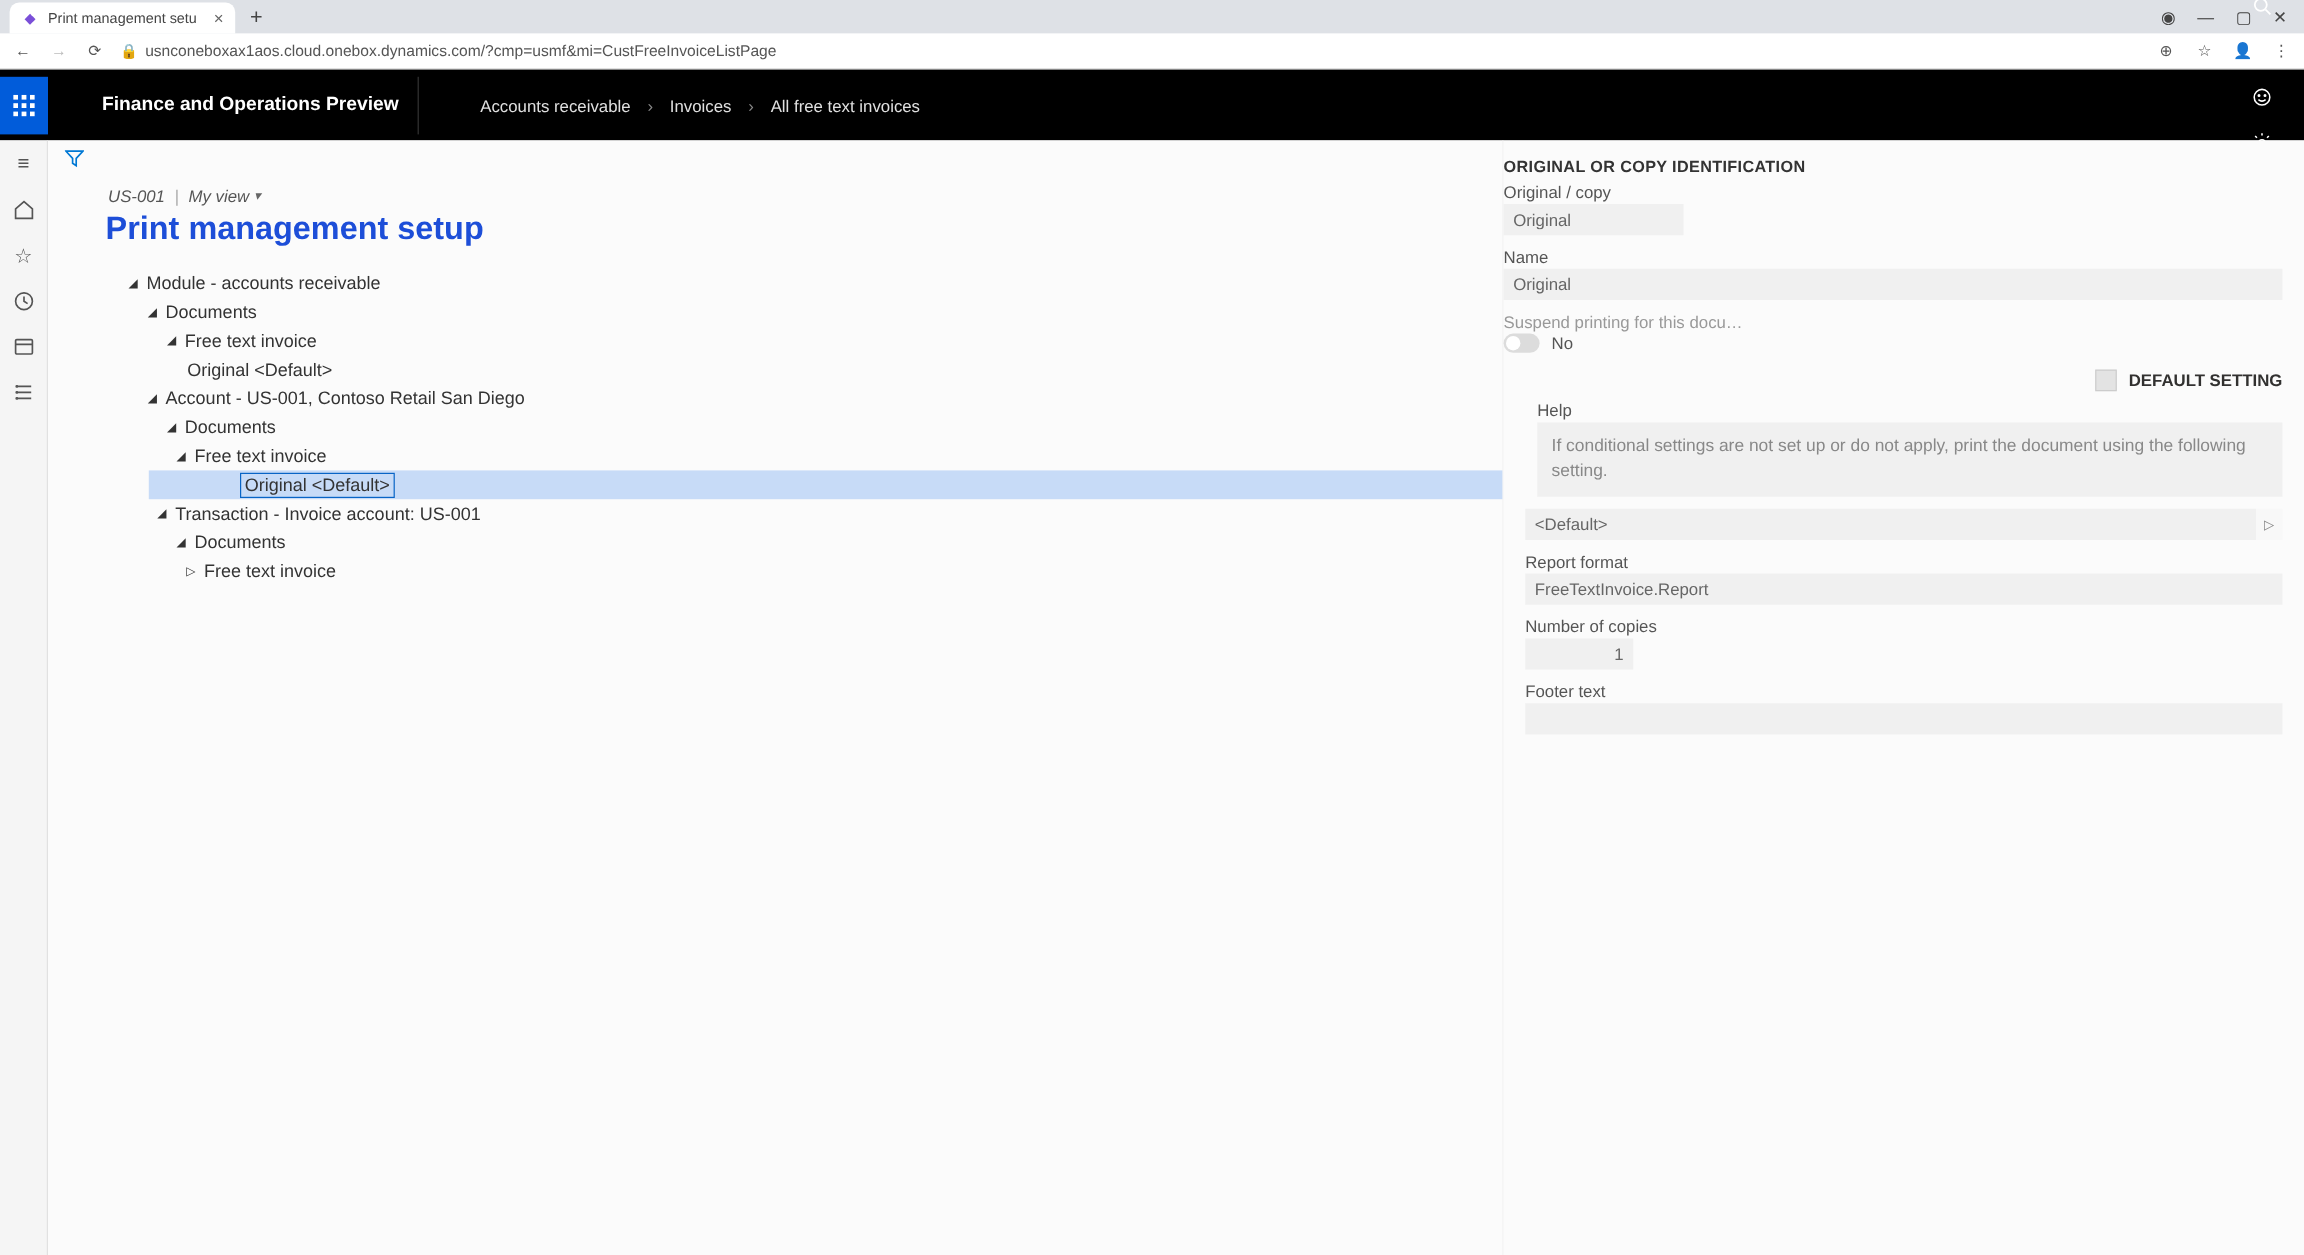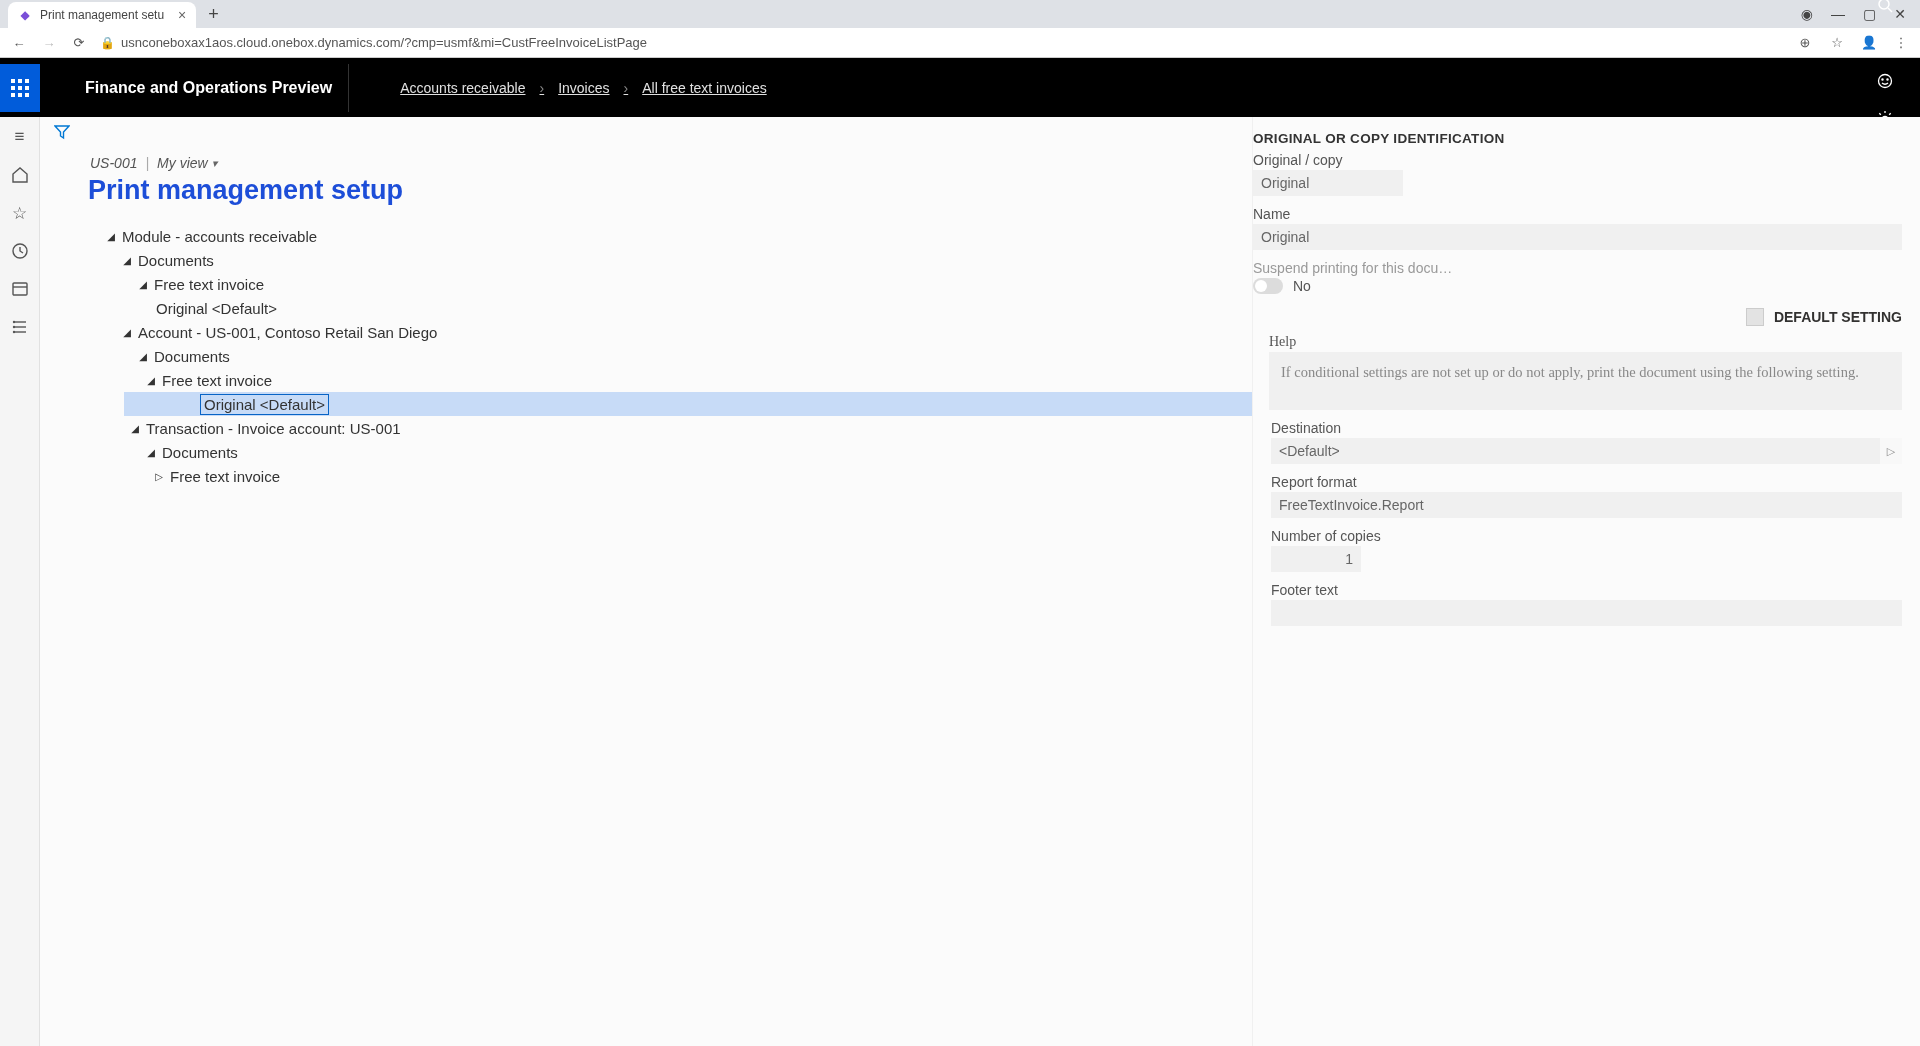--- a/index.html
+++ b/index.html
@@ -18,21 +18,21 @@
 .nav-icn { cursor: pointer; color: #555; width:18px; text-align:center;}
 .url-bar { flex: 1; display: flex; align-items: center; gap: 6px; color: #555; }
 .lock-icn { font-size: 12px; }
 .toolbar-right { display: flex; gap: 14px; align-items:center; }
 
 
 .app-bar { background: #000; color: #fff; height: 59px; display: flex; align-items: center; gap: 29px; }
 .waffle { width: 40px; height: 48px; background: #015CDA; display: flex; align-items: center; justify-content: center; cursor: pointer; }
 .waffle svg { width: 18px; height: 18px; fill: #fff; }
 .app-title { font-weight: 600; font-size: 16px; padding: 0 16px; border-right: 1px solid #333; height: 48px; display:flex; align-items:center;}
-.breadcrumb { display: flex; align-items: center; gap: 14px; padding: 0 22px; font-size: 14px; color: #e0e0e0; text-decoration: underline;}
+.breadcrumb { display: flex; align-items: center; gap: 14px; padding: 0 22px; font-size: 14px; color: #e0e0e0;}
 .crumb { cursor: pointer; }
 .crumb-chev { color: #888; }
 .app-bar-right { margin-left: auto; display: flex; align-items: center; gap: 4px; padding-right: 10px; flex-direction: column; }
 .company { font-size: 14px; margin-right: 10px; }
 .app-icon { width: 34px; height: 34px; display: flex; align-items: center; justify-content: center; cursor: pointer; font-size: 16px; color:#fff; }
 .avatar { width: 30px; height: 30px; border-radius: 50%; background: #a8c3ef; color: #003a8c; display: flex; align-items: center; justify-content: center; font-size: 12px; font-weight: 600; }
 
 
 .main { display: flex; height: calc(1046px - 28px - 30px - 48px); }
 .left-rail { width: 40px; background: #f5f5f5; border-right: 1px solid #e1e1e1; display: flex; flex-direction: column; align-items: center; padding-top: 10px; gap: 18px; }
@@ -63,21 +63,21 @@
 .text-input { width: 150px; height: 26px; background: #f0f0f0; border: none; padding: 0 8px; font-size: 14px; color: #666; }
 .text-input.wide { width: 100%; }
 .text-input.num { width: 90px; text-align: right; }
 .toggle-row { display: flex; align-items: center; gap: 10px; }
 .switch { width: 30px; height: 16px; background: #dcdcdc; border-radius: 8px; position: relative; }
 .switch::after { content:''; position:absolute; width:12px; height:12px; background:#fff; border-radius:50%; top:2px; left:2px; }
 .no-text { color:#555; }
 .default-row { display:flex; align-items:center; gap:10px; margin: 14px 0 8px 0; justify-content: flex-end;}
 .checkbox { width:18px; height:18px; background:#e3e3e3; border:1px solid #ccc; }
 .default-label { font-weight:700; font-size:14px; }
-.help-block { margin-left: 16px; font-family: Liberation Serif, serif; }
+.help-block { margin-left: 28px; }
 .help-text { background:#f0f0f0; padding: 10px 12px; color:#888; font-size:14.5px; min-height:58px; line-height:1.45; }
 .sub-fields { margin-left: 18px; }
 .dest-row { display:flex; align-items:center; }
 .dest-row .text-input { flex:1; }
 .dest-caret { width: 22px; height:26px; display:flex; align-items:center; justify-content:center; background:#f8f8f8; color:#888; cursor:pointer; font-size:11px;}
 
 svg { display:block; }
 </style>
 </head>
 <body>
@@ -291,21 +291,20 @@
 
       <div class="help-block">
         <div class="field">
           <div class="field-label">Help</div>
           <div class="help-text">If conditional settings are not set up or do not apply, print the document using the following setting.</div>
         </div>
       </div>
 
       <div class="sub-fields">
         <div class="field">
-          <div class="field-label">Destination</div>
           <div class="dest-row">
             <input class="text-input" readonly="" style="flex: 1 1 0%;" value="&lt;Default&gt;">
             <div class="dest-caret">▷</div>
           </div>
         </div>
         <div class="field">
           <div class="field-label">Report format</div>
           <input class="text-input wide" readonly="" value="FreeTextInvoice.Report" style="">
         </div>
         <div class="field">

